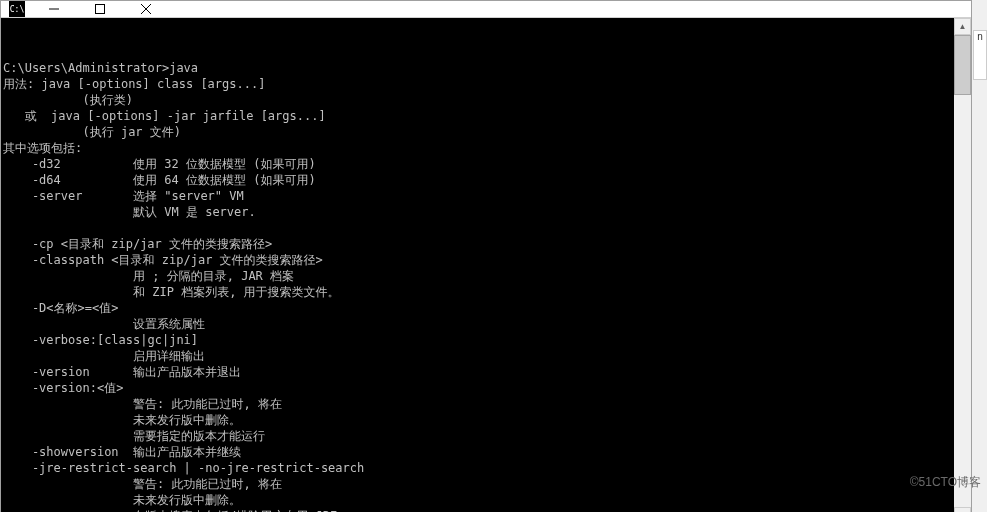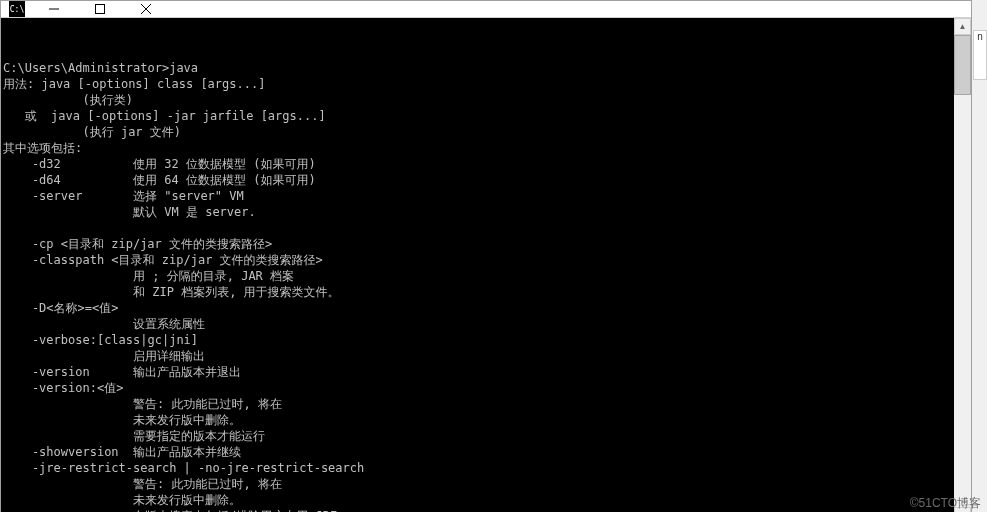--- a/index.html
+++ b/index.html
@@ -103,21 +103,21 @@
     top: 0;
     left: 0;
     right: 0;
     height: 60px;
     background: #cdcdcd;
     border: 1px solid #a6a6a6;
   }
   .watermark {
     position: absolute;
     right: 6px;
-    bottom: 0;
+    bottom: 21px;
     color: #6a6a6a;
     font-size: 12px;
     font-family: "Microsoft YaHei", sans-serif;
     pointer-events: none;
   }
   .side-sliver {
     position: absolute;
     top: 30px;
     right: 0;
     width: 14px;

